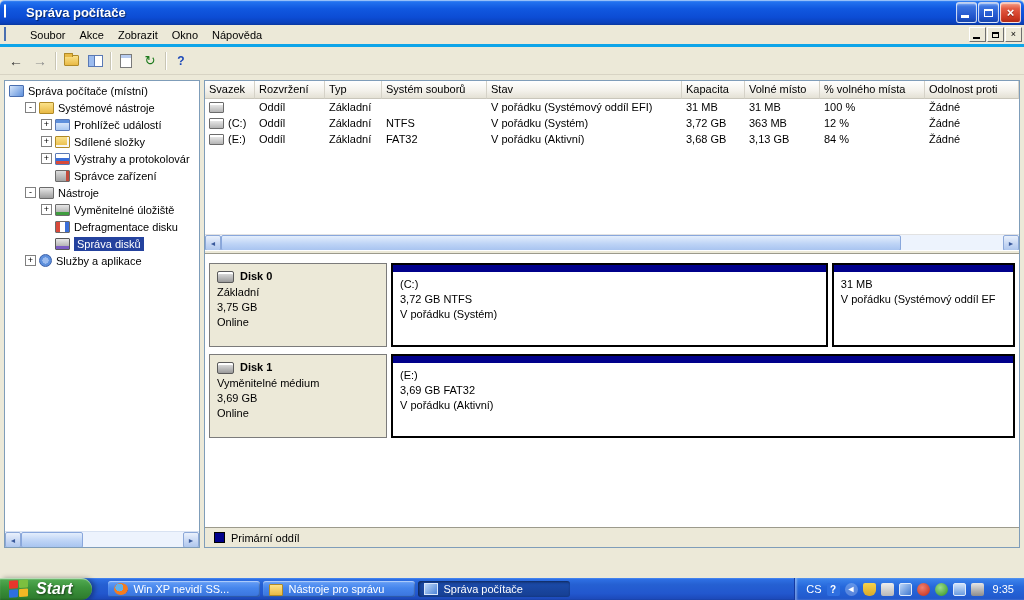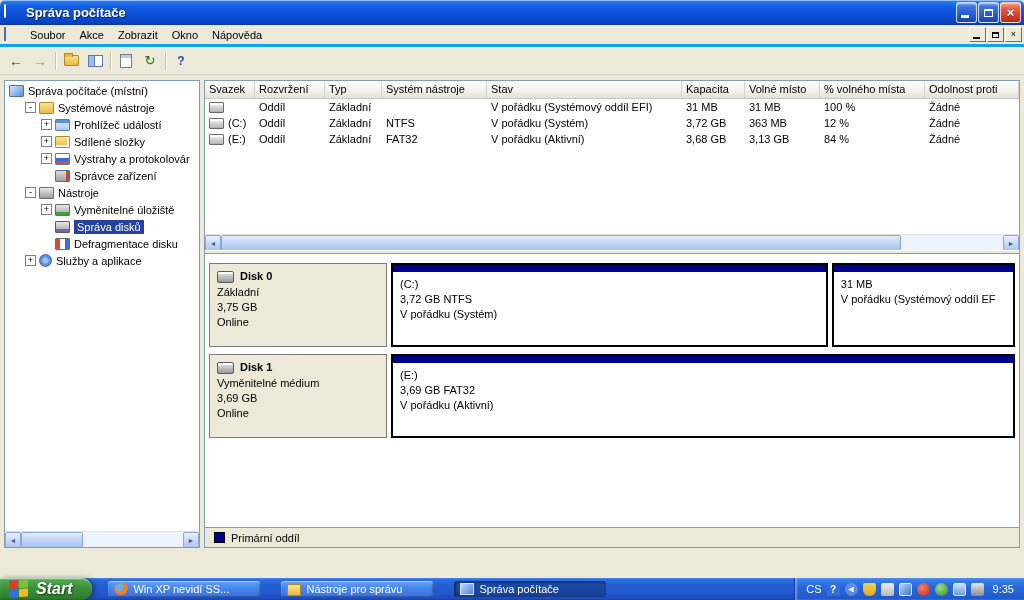--- a/index.html
+++ b/index.html
@@ -121,21 +121,21 @@
   
   .taskbar{position:absolute;left:0;bottom:0;right:0;height:22px;display:flex;align-items:stretch;
     background:linear-gradient(180deg,#4B8DF5 0%,#2E6FE3 6%,#2560D2 30%,#2257CE 70%,#1D4ABB 94%,#1941A5 100%);}
   .start{flex:none;display:flex;align-items:center;gap:6px;padding:0 20px 0 9px;margin-right:8px;
     background:linear-gradient(180deg,#8FCC8F 0%,#4FA74F 10%,#3B923B 45%,#2F7D2F 90%,#256825 100%);
     border-radius:0 12px 12px 0;color:#fff;font-weight:bold;font-style:italic;font-size:16px;
     text-shadow:1px 1px 2px rgba(0,0,0,.55);box-shadow:inset 0 1px 1px rgba(255,255,255,.45),3px 0 5px rgba(0,0,0,.35);cursor:default;}
   .flag{width:21px;height:19px;display:grid;grid-template-columns:9px 9px;grid-template-rows:8px 8px;gap:1px;transform:skewY(-4deg);}
   .flag span{border-radius:1px;}
   .flag .f-r{background:#E8362C;}.flag .f-g{background:#7CBF3F;}.flag .f-b{background:#2F6FE0;}.flag .f-y{background:#F2B824;}
-  .tasks{display:flex;gap:21px;padding:3px 8px;flex:1;min-width:0;}
+  .tasks{display:flex;gap:3px;padding:3px 8px;flex:1;min-width:0;}
   .task{width:152px;flex:none;border-radius:3px;display:flex;align-items:center;gap:5px;padding:0 6px;color:#fff;
     white-space:nowrap;overflow:hidden;cursor:default;
     background:linear-gradient(180deg,#68A0F7 0%,#4585EC 45%,#3A74DC 100%);
     box-shadow:inset 0 1px 1px rgba(255,255,255,.5),inset -1px -1px 1px rgba(0,0,0,.25);}
   .task.active{background:linear-gradient(180deg,#1C4CAC 0%,#163F92 100%);box-shadow:inset 1px 1px 3px rgba(0,0,0,.55);}
   .task .tk-ic{width:14px;height:12px;flex:none;}
   .tk-firefox{border-radius:50%;width:13px;height:13px;background:radial-gradient(circle at 38% 38%,#5FB2EE 0 34%,#F57C1F 35% 75%,#D9560C 76% 100%);}
   .tk-folder{background:linear-gradient(180deg,#FBE28A,#E8B945);border:1px solid #B08A27;border-radius:1px;height:10px;margin-top:1px;}
   .tk-computer{border:1px solid #D9E6FA;background:linear-gradient(135deg,#BCD6F8,#4D84D8);}
   .tray{flex:none;display:flex;align-items:center;gap:5px;padding:0 10px 0 11px;color:#fff;
@@ -252,29 +252,29 @@
         <div class="trow lvl1">
           <span class="expand">-</span>
           <span class="ticon ti-storage"></span>
           <span class="tlabel">Nástroje</span>
         </div>
         <div class="trow lvl2">
           <span class="expand">+</span>
           <span class="ticon ti-removable"></span>
           <span class="tlabel">Vyměnitelné úložiště</span>
         </div>
+        <div class="trow lvl2">
+          <span class="expand"></span>
+          <span class="ticon ti-defrag"></span>
+          <span class="tlabel">Defragmentace disku</span>
+        </div>
         <div class="trow lvl2 sel">
           <span class="expand"></span>
           <span class="ticon ti-diskmgmt"></span>
           <span class="tlabel">Správa disků</span>
-        </div>
-        <div class="trow lvl2">
-          <span class="expand"></span>
-          <span class="ticon ti-defrag"></span>
-          <span class="tlabel">Defragmentace disku</span>
         </div>
         <div class="trow lvl1">
           <span class="expand">+</span>
           <span class="ticon ti-services"></span>
           <span class="tlabel">Služby a aplikace</span>
         </div>
       </div>
       <div class="sbh">
         <span class="sb-btn">◄</span>
         <span class="sb-track">
@@ -284,21 +284,21 @@
       </div>
     </div>
 
     <div class="right-panel">
 
       <div class="volume-area">
         <div class="vl-header">
           <span class="vl-h w0">Svazek</span>
           <span class="vl-h w1">Rozvržení</span>
           <span class="vl-h w2">Typ</span>
-          <span class="vl-h w3">Systém nástroje</span>
+          <span class="vl-h w3">Systém souborů</span>
           <span class="vl-h w4">Stav</span>
           <span class="vl-h w5">Kapacita</span>
           <span class="vl-h w6">Volné místo</span>
           <span class="vl-h w7">% volného místa</span>
           <span class="vl-h w8">Odolnost proti</span>
 
         </div>
         <div class="vl-row">
           <span class="c w0">
               <span class="vol-icon"></span>

